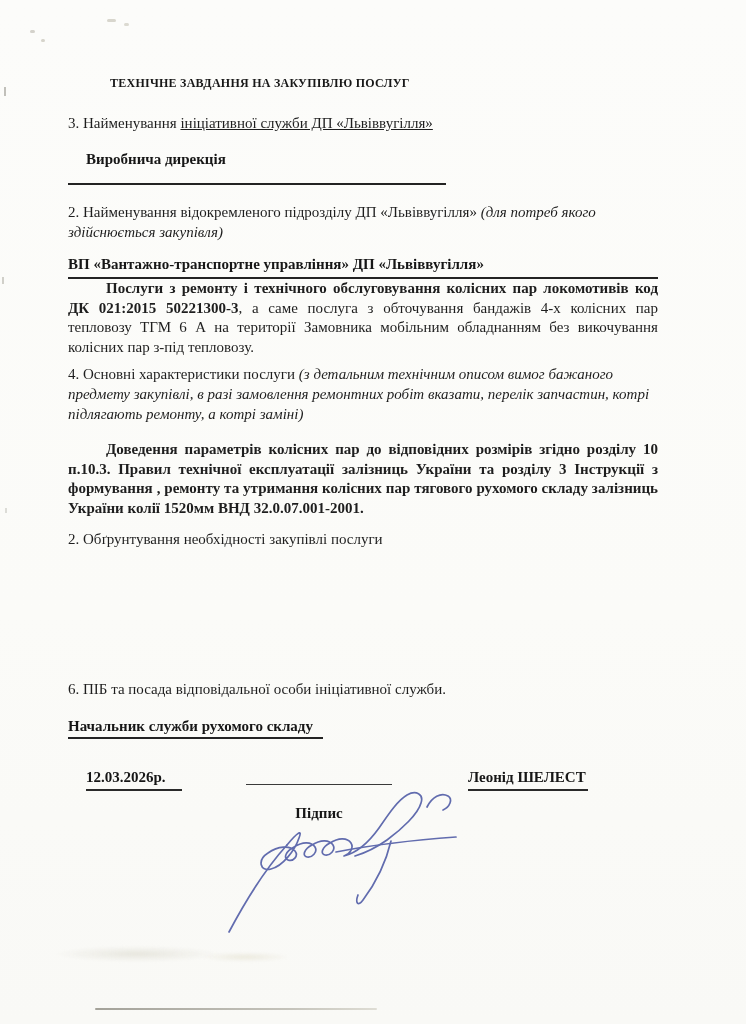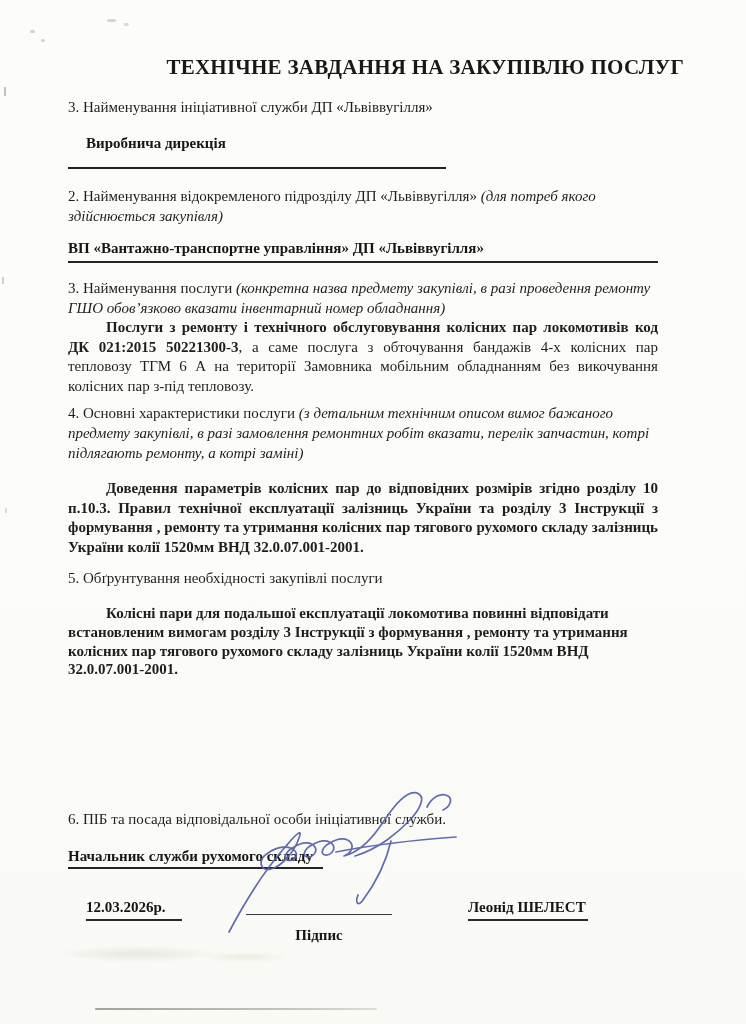--- a/index.html
+++ b/index.html
@@ -7,22 +7,22 @@
     width:746px;height:1024px;position:relative;overflow:hidden;
     background:#fbfbf9;
     font-family:"Liberation Serif","DejaVu Serif",serif;
     color:#1e1e1e;
     -webkit-font-smoothing:antialiased;
   }
   .page{position:absolute;inset:0;background:linear-gradient(180deg,#fcfcfa 0%,#fbfbf8 60%,#f9f9f6 100%);}
   .content{position:absolute;left:68px;top:56px;width:590px;font-size:15px;line-height:20px;}
   p{margin:0;}
   .doc-title{
-    font-weight:bold;font-size:21px;letter-spacing:.25px;text-align:right;
-    transform:translateX(26px);margin:0;line-height:22px;color:#181818;
+    font-weight:bold;font-size:12px;letter-spacing:.25px;text-align:left;
+    transform:translateX(26px);margin:16px;line-height:22px;color:#181818;
   }
   .item{margin-top:0;text-align:left;}
   .it{font-style:italic;}
   .b{font-weight:bold;margin-top:16px;}
   .para{text-align:justify;text-indent:38px;line-height:19.5px;}
   .para-left{text-align:left;text-indent:38px;line-height:18.8px;}
   .m-item1{margin-top:19px;}
   .m-ans1{margin-top:16px;}
   .m-item2{margin-top:17px;}
   .m-ans2{margin-top:12px;}
@@ -42,21 +42,21 @@
   .pos-title{
     display:inline-block;border-bottom:2px solid #232323;padding:0 10px 1px 0;
     font-weight:bold;color:#161616;text-align:right;
   }
   .sig-row{position:relative;height:70px;margin-top:28px;}
   .sig-date{
     position:absolute;left:18px;top:0;font-weight:bold;color:#161616;
     border-bottom:2px solid #2a2a2a;padding:0 16px 2px 0;
   }
   .sig-line{position:absolute;left:178px;top:17px;width:146px;border-top:1.6px solid #3a3a3a;height:0;}
-  .sig-caption{position:absolute;left:178px;top:28px;width:146px;text-align:center;font-weight:bold;color:#161616;}
+  .sig-caption{position:absolute;left:178px;top:36px;width:146px;text-align:center;font-weight:bold;color:#161616;}
   .sig-name{
     position:absolute;left:400px;top:0;font-weight:bold;color:#161616;
     border-bottom:2px solid #2a2a2a;padding:0 2px 2px 0;
   }
   .sig-svg{position:absolute;inset:0;width:746px;height:1024px;pointer-events:none;z-index:6;}
   
   .artifact{position:absolute;pointer-events:none;}
   .edge-line-bottom{left:95px;top:1008px;width:282px;height:2px;background:linear-gradient(90deg,#8e8c82,#b9b7ad 70%,#d8d6cc);opacity:.8;border-radius:1px;}
   .smudge{left:55px;top:946px;width:165px;height:16px;border-radius:50%;
     background:radial-gradient(ellipse at center,#e7e6de 0%,rgba(247,247,243,0) 70%);filter:blur(1px);}
@@ -72,41 +72,39 @@
 </style>
 </head>
 <body>
 
 <div class="page">
 
   <div class="content">
 
     <p class="doc-title"><span>ТЕХНІЧНЕ ЗАВДАННЯ НА ЗАКУПІВЛЮ ПОСЛУГ</span></p>
 
-    <p class="item m-item1"><span>3. Найменування </span><span style="">ініціативної служби ДП «Львіввугілля»</span></p>
+    <p class="item m-item1"><span>3. Найменування </span><span style="text-decoration:underline;">ініціативної служби ДП «Львіввугілля»</span></p>
 
     <p class="m-ans1"><span class="fill-line">Виробнича дирекція</span></p>
 
     <p class="item m-item2"><span>2. Найменування відокремленого підрозділу ДП «Львіввугілля» </span><span class="it">(для потреб якого здійснюється закупівля)</span></p>
 
     <p class="m-ans2">
         <span class="fill-line-full">ВП «Вантажно-транспортне управління» ДП «Львіввугілля»</span>
       </p>
 
-    <p class="item m-item3"><span>3. Найменування послуги </span><span class="it">(конкретна назва предмету закупівлі, в разі проведення ремонту ГШО обов’язково вказати інвентарний номер обладнання)</span></p>
 
     <p class="para"><span class="b">Послуги з ремонту і технічного обслуговування колісних пар локомотивів код ДК 021:2015 50221300-3</span><span>, а саме послуга з обточування бандажів 4-х колісних пар тепловозу ТГМ 6 А на території Замовника мобільним обладнанням без викочування колісних пар з-під тепловозу.</span></p>
 
     <p class="item m-item4"><span>4. Основні характеристики послуги </span><span class="it">(з детальним технічним описом вимог бажаного предмету закупівлі, в разі замовлення ремонтних робіт вказати, перелік запчастин, котрі підлягають ремонту, а котрі заміні)</span></p>
 
     <p class="para b">Доведення параметрів колісних пар до відповідних розмірів згідно розділу 10 п.10.3. Правил технічної експлуатації залізниць України та розділу 3 Інструкції з формування , ремонту та утримання колісних пар тягового рухомого складу залізниць України колії 1520мм ВНД 32.0.07.001-2001.</p>
 
-    <p class="item m-item5">5. Обґрунтування необхідності закупівлі послуги</p>
+    <p class="item m-item5">2. Обґрунтування необхідності закупівлі послуги</p>
 
-    <p class="para-left b">Колісні пари  для подальшої експлуатації локомотива повинні відповідати встановленим вимогам  розділу 3 Інструкції з формування , ремонту та утримання колісних пар тягового рухомого складу залізниць України колії 1520мм ВНД 32.0.07.001-2001.</p>
 
     <p class="item m-item6">6. ПІБ та посада відповідальної особи ініціативної служби.</p>
 
     <p class="m-pos"><span class="pos-title">Начальник служби рухомого складу</span></p>
 
     <div class="sig-row">
       <span class="sig-date">12.03.2026р.</span>
       <span class="sig-line"></span>
       <span class="sig-caption">Підпис</span>
       <span class="sig-name">Леонід ШЕЛЕСТ</span>

